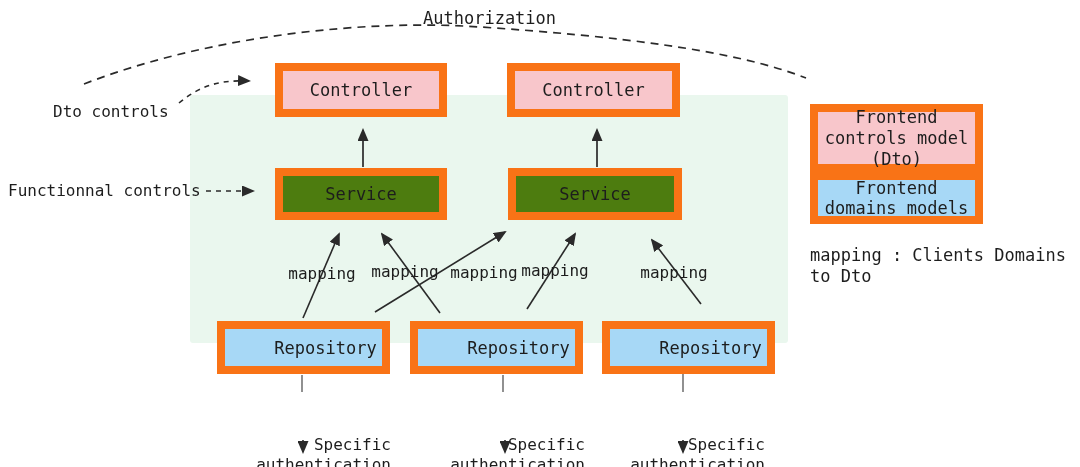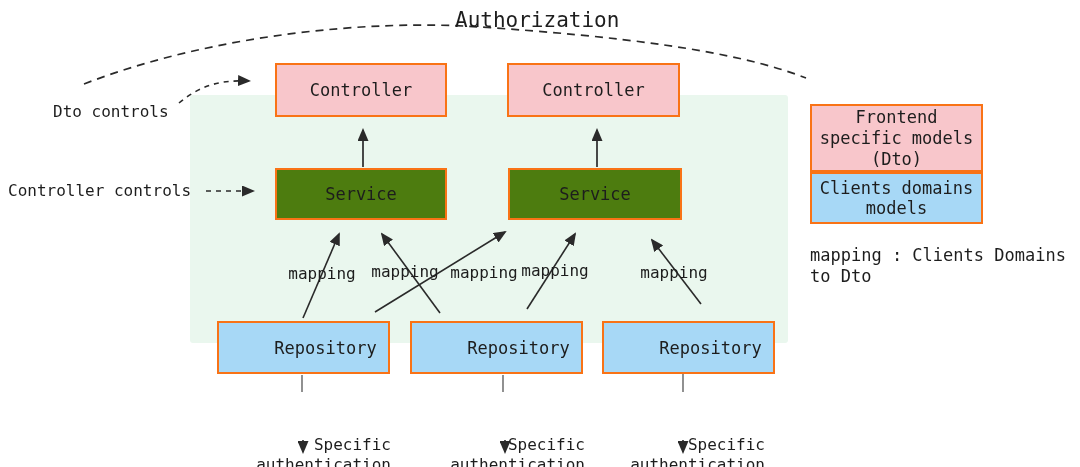--- a/index.html
+++ b/index.html
@@ -6,29 +6,29 @@
   .stage{
     position:relative;width:1080px;height:467px;overflow:hidden;background:#ffffff;
     font-family:"DejaVu Sans Mono","Liberation Mono",monospace;color:#1d1d1d;
   }
   .panel{
     position:absolute;left:190px;top:95px;width:598px;height:248px;
     background:#eaf7ee;border-radius:3px;
   }
   .overlay{position:absolute;left:0;top:0;width:1080px;height:467px;}
   .node{
-    position:absolute;border:2px solid #f97316;display:flex;align-items:center;
+    position:absolute;border:8px solid #f97316;display:flex;align-items:center;
     justify-content:center;text-align:center;font-size:17px;box-sizing:border-box;
   }
   .pink{background:#f8c6cb;}
   .green{background:#4d7c0f;}
   .blue{background:#a7d8f6;padding-left:44px;}
   .legend{line-height:21px;padding:0 6px;}
   .lbl{position:absolute;white-space:nowrap;font-size:16px;}
-  .lbl-lg{font-size:21px;margin-left:32px;}
+  .lbl-lg{font-size:17px;}
   .center{transform:translateX(-50%);}
   .repo-note{
     position:absolute;width:160px;text-align:right;font-size:16px;line-height:20px;
     white-space:normal;
     margin-top:36px;
   }
   .map-note{
     position:absolute;left:810px;top:245px;width:272px;font-size:17px;line-height:21px;
     white-space:normal;
   }
@@ -85,30 +85,30 @@
     <span>Repository</span>
   </div>
   <div class="node blue" style="left:410px;top:321px;width:173px;height:53px">
     <span>Repository</span>
   </div>
   <div class="node blue" style="left:602px;top:321px;width:173px;height:53px">
     <span>Repository</span>
   </div>
 
   <div class="node pink legend" style="left:810px;top:104px;width:173px;height:68px">
-    <span style="white-space:normal;">Frontend specific models (Dto)</span>
+    <span style="white-space:normal;">Frontend controls model (Dto)</span>
   </div>
   <div class="node blue legend" style="left:810px;top:172px;width:173px;height:52px;line-height:20px;">
-    <span style="white-space:normal;">Clients domains models</span>
+    <span style="white-space:normal;">Frontend domains models</span>
   </div>
   <div class="map-note">mapping : Clients Domains to Dto</div>
 
   <div class="lbl lbl-lg" style="left:423px;top:8px;">Authorization</div>
   <div class="lbl" style="left:53px;top:102px;text-align:right;">Dto controls</div>
-  <div class="lbl" style="left:8px;top:181px;">Controller controls</div>
+  <div class="lbl" style="left:8px;top:181px;">Functionnal controls</div>
 
   <div class="lbl center" style="left:322px;top:264px;">mapping</div>
   <div class="lbl center" style="left:405px;top:262px;">mapping</div>
   <div class="lbl center" style="left:484px;top:263px;">mapping</div>
   <div class="lbl center" style="left:555px;top:261px;">mapping</div>
   <div class="lbl center" style="left:674px;top:263px;">mapping</div>
 
   <div class="repo-note" style="left:231px;top:399px;">Specific authentication</div>
   <div class="repo-note" style="left:425px;top:399px;">Specific authentication</div>
   <div class="repo-note" style="left:605px;top:399px;">Specific authentication</div>

